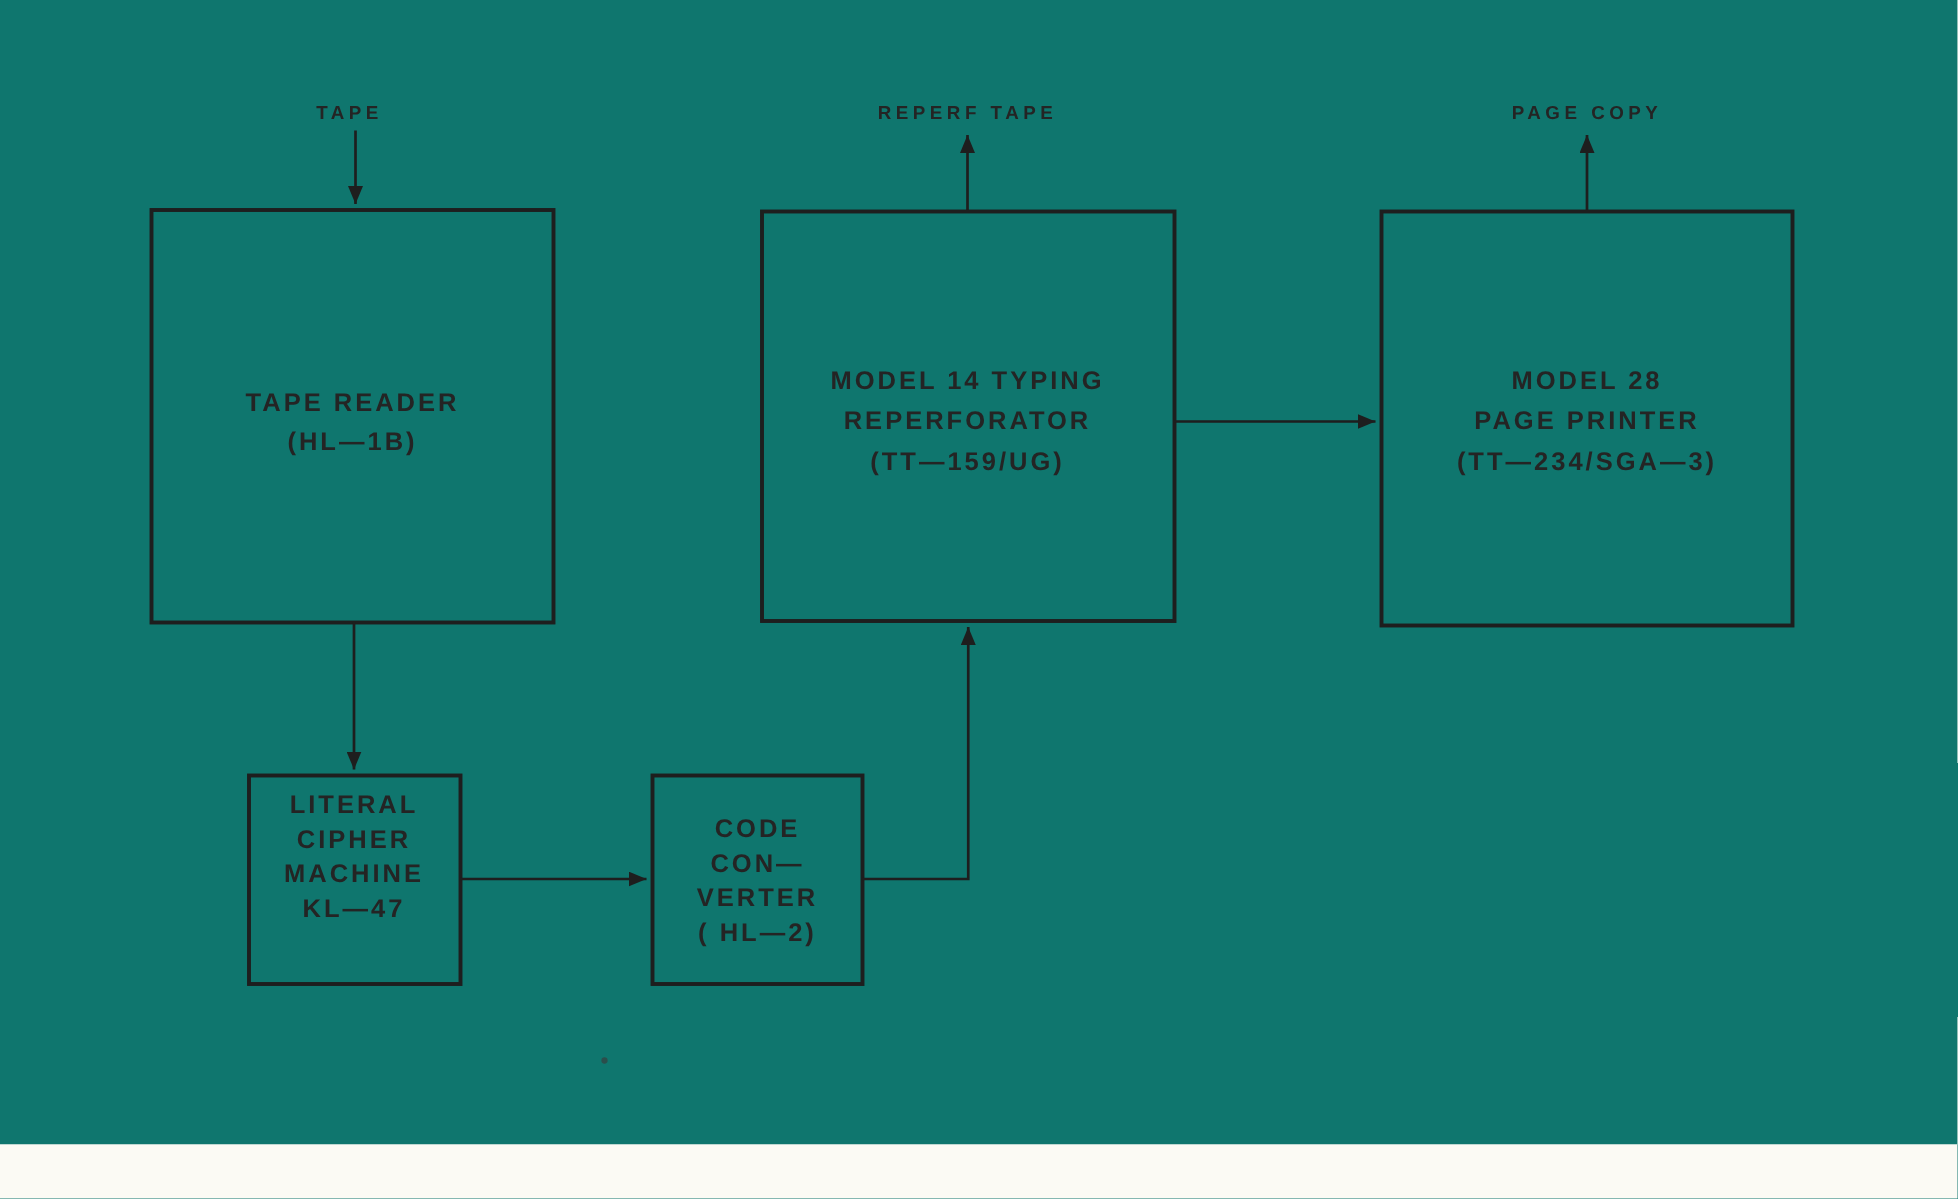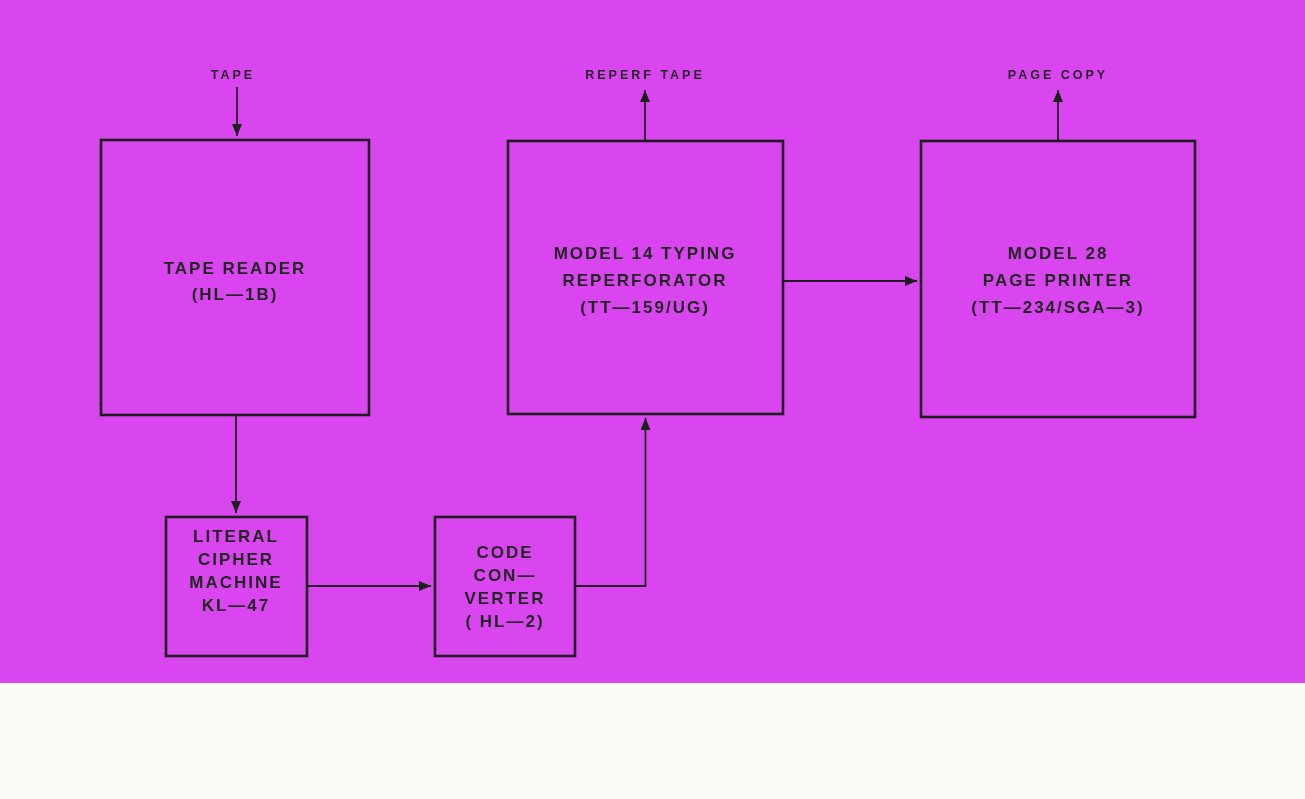--- a/index.html
+++ b/index.html
@@ -3,22 +3,22 @@
 <meta charset="utf-8">
 <style>
   html, body {
     margin: 0;
     padding: 0;
     background: #fbfaf4;
   }
   .canvas {
     position: relative;
     width: 1305px;
-    height: 683px;
-    background: #d946ef;
+    height: 763px;
+    background: #0f766e;
     overflow: hidden;
     font-family: "Liberation Sans", sans-serif;
   }
   svg {
     display: block;
   }
   .box {
     fill: none;
     stroke: #1e1e1e;
     stroke-width: 2.6;

